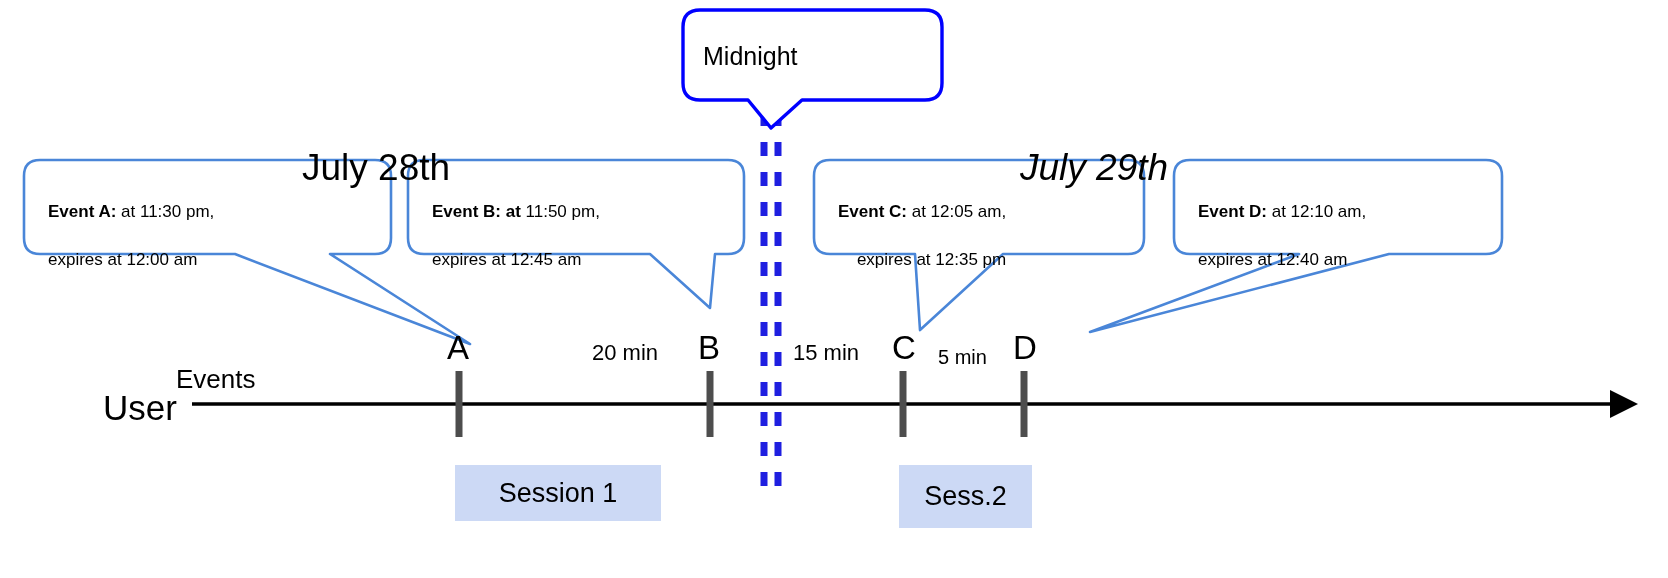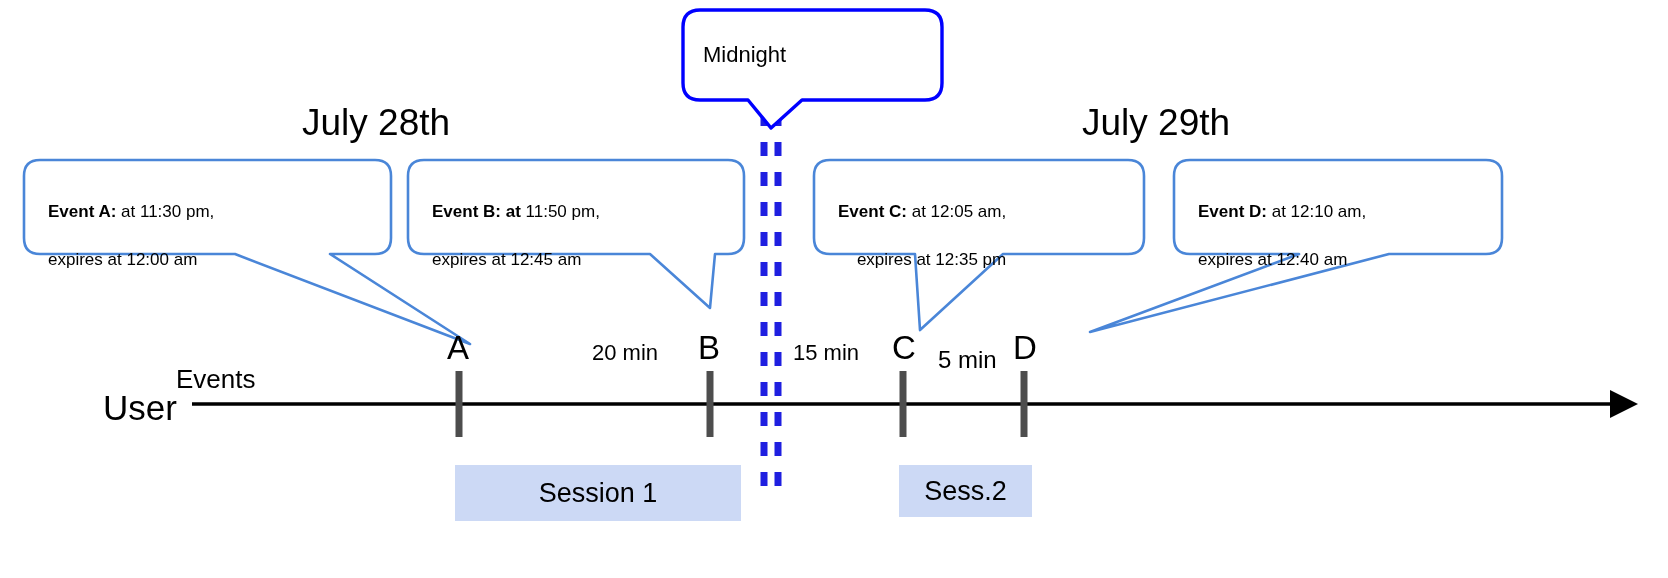--- a/index.html
+++ b/index.html
@@ -27,49 +27,50 @@
   .txt {
     position: absolute;
     color: #000000;
     white-space: nowrap;
     line-height: 1.26;
   }
 
   .date-label {
     font-size: 37px;
     letter-spacing: 0px;
+    margin-top: 45px;
   }
 
   .callout-text {
     font-size: 17px;
     line-height: 1.42;
     white-space: pre-line;
     color: #000000;
   }
   .callout-text b { font-weight: bold; }
 
   .midnight-text {
-    font-size: 22px;
+    font-size: 25px;
   }
 
   .axis-name {
     font-size: 35px;
   }
   .row-name {
     font-size: 26px;
     margin-top: 32px;
   }
   .event-letter {
     font-size: 33px;
   }
   .gap-label {
     font-size: 22px;
   }
   .gap-label.small {
-    font-size: 24px;
+    font-size: 20px;
   }
   .session-label {
     font-size: 27px;
     color: #000000;
   }
   .session-box {
     position: absolute;
     display: flex;
     align-items: center;
     justify-content: center;
@@ -169,21 +170,21 @@
 
     <g>
       <line x1="459" y1="371" x2="459" y2="437" stroke="#4d4d4d" stroke-width="7"></line>
       <line x1="710" y1="371" x2="710" y2="437" stroke="#4d4d4d" stroke-width="7"></line>
       <line x1="903" y1="371" x2="903" y2="437" stroke="#4d4d4d" stroke-width="7"></line>
       <line x1="1024" y1="371" x2="1024" y2="437" stroke="#4d4d4d" stroke-width="7"></line>
     </g>
   </svg>
 
   <div class="txt date-label" style="left:302px; top:100px;">July 28th</div>
-  <div class="txt date-label" style="left:1082px; top:100px;">July 29th</div>
+  <div class="txt date-label" style="left:1020px; top:100px;font-style:italic;">July 29th</div>
 
   <div class="txt midnight-text" style="left:703px; top:41px;">Midnight</div>
 
   <div class="txt callout-text" style="left:48px; top:176px;">
     <div><b>Event A:</b><span> at 11:30 pm,</span></div>
     <div>expires at 12:00 am</div>
   </div>
 
   <div class="txt callout-text" style="left:432px; top:176px;">
     <div><b>Event B: at</b><span> 11:50 pm,</span></div>
@@ -205,20 +206,20 @@
 
   <div class="txt event-letter" style="left:447px; top:327px;">A</div>
   <div class="txt event-letter" style="left:698px; top:327px;">B</div>
   <div class="txt event-letter" style="left:892px; top:327px;">C</div>
   <div class="txt event-letter" style="left:1013px; top:327px;">D</div>
 
   <div class="txt gap-label" style="left:592px; top:339px;">20 min</div>
   <div class="txt gap-label" style="left:793px; top:339px;">15 min</div>
   <div class="txt gap-label small" style="left:938px; top:345px;">5 min</div>
 
-  <div class="session-box" style="left:455px; top:465px; width:286px; height:56px; background:#ccd9f5;">
+  <div class="session-box" style="left:455px; top:465px; width:206px; height:56px; background:#ccd9f5;">
     <span class="session-label">Session 1</span>
   </div>
-  <div class="session-box" style="left:899px; top:465px; width:133px; height:52px; background:#ccd9f5;">
+  <div class="session-box" style="left:899px; top:465px; width:133px; height:63px; background:#ccd9f5;">
     <span class="session-label">Sess.2</span>
   </div>
 
 </div>
 
 </body></html>

